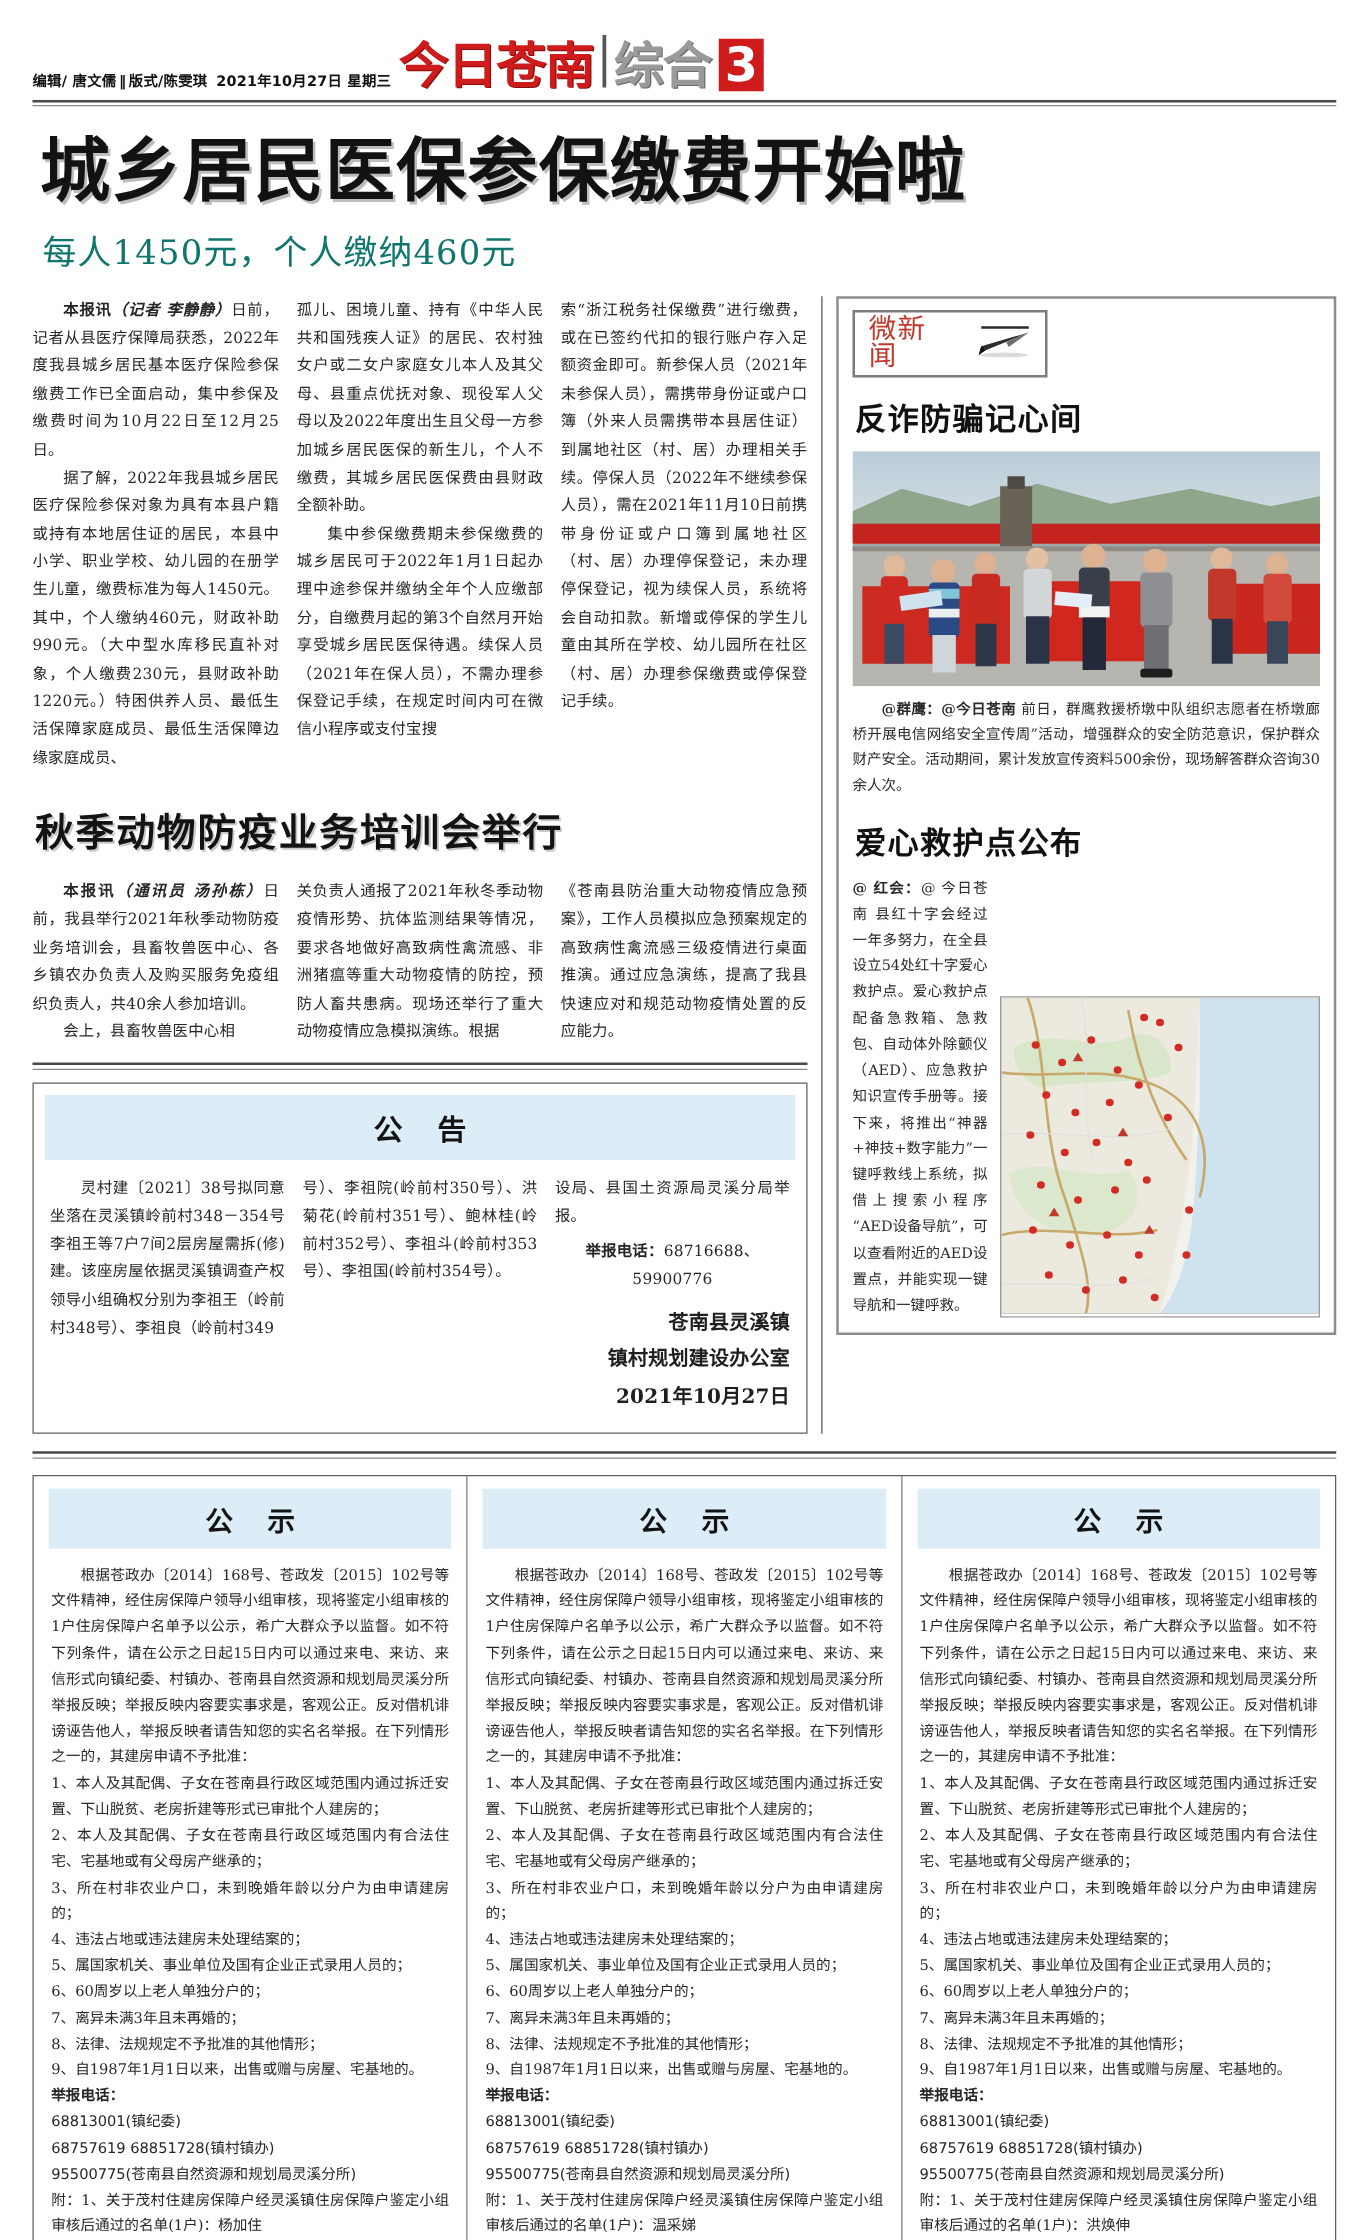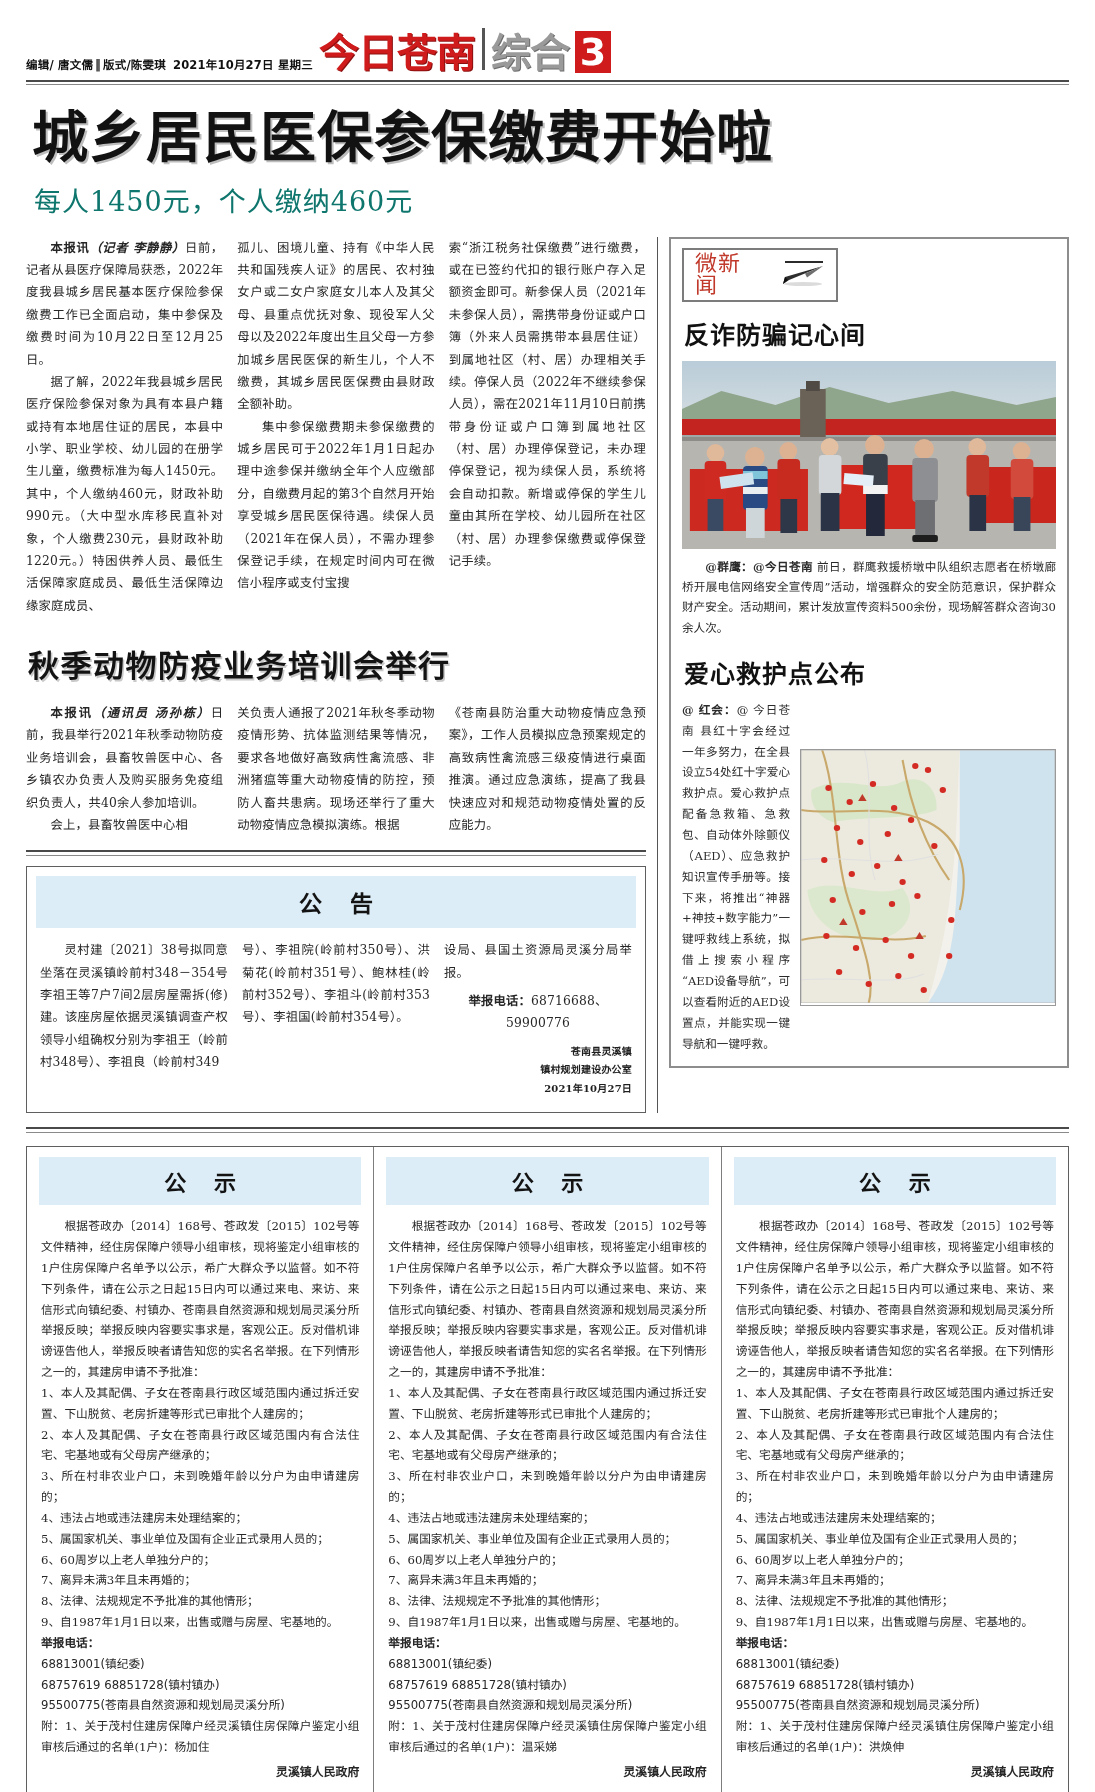--- a/index.html
+++ b/index.html
@@ -235,21 +235,21 @@
   .micro-title2 {
     font-size: 25px;
     font-weight: bold;
     letter-spacing: 1px;
     margin: 16px 0 10px 2px;
     color: #111;
   }
   .map-row {
     display: flex;
     gap: 10px;
-    align-items: center;
+    align-items: flex-end;
   }
   .map-text {
     flex: 0 0 108px;
     font-family: "DejaVu Serif", serif;
     font-size: 11.6px;
     line-height: 1.8;
     text-align: justify;
     color: #2b2b2b;
   }
   .map-img {
@@ -284,21 +284,21 @@
     letter-spacing: 10px;
     color: #131313;
     text-indent: 10px;
   }
   .notice-body {
     padding: 11px 13px 14px 13px;
   }
   .sig {
     text-align: right;
     font-family: "DejaVu Serif", serif;
-    font-size: 10px;
+    font-size: 16px;
     line-height: 1.85;
     font-weight: bold;
     color: #1f1f1f;
   }
   .tel-head {
     font-weight: bold;
   }
 
   .bottom-wrap {
     margin-top: 13px;

